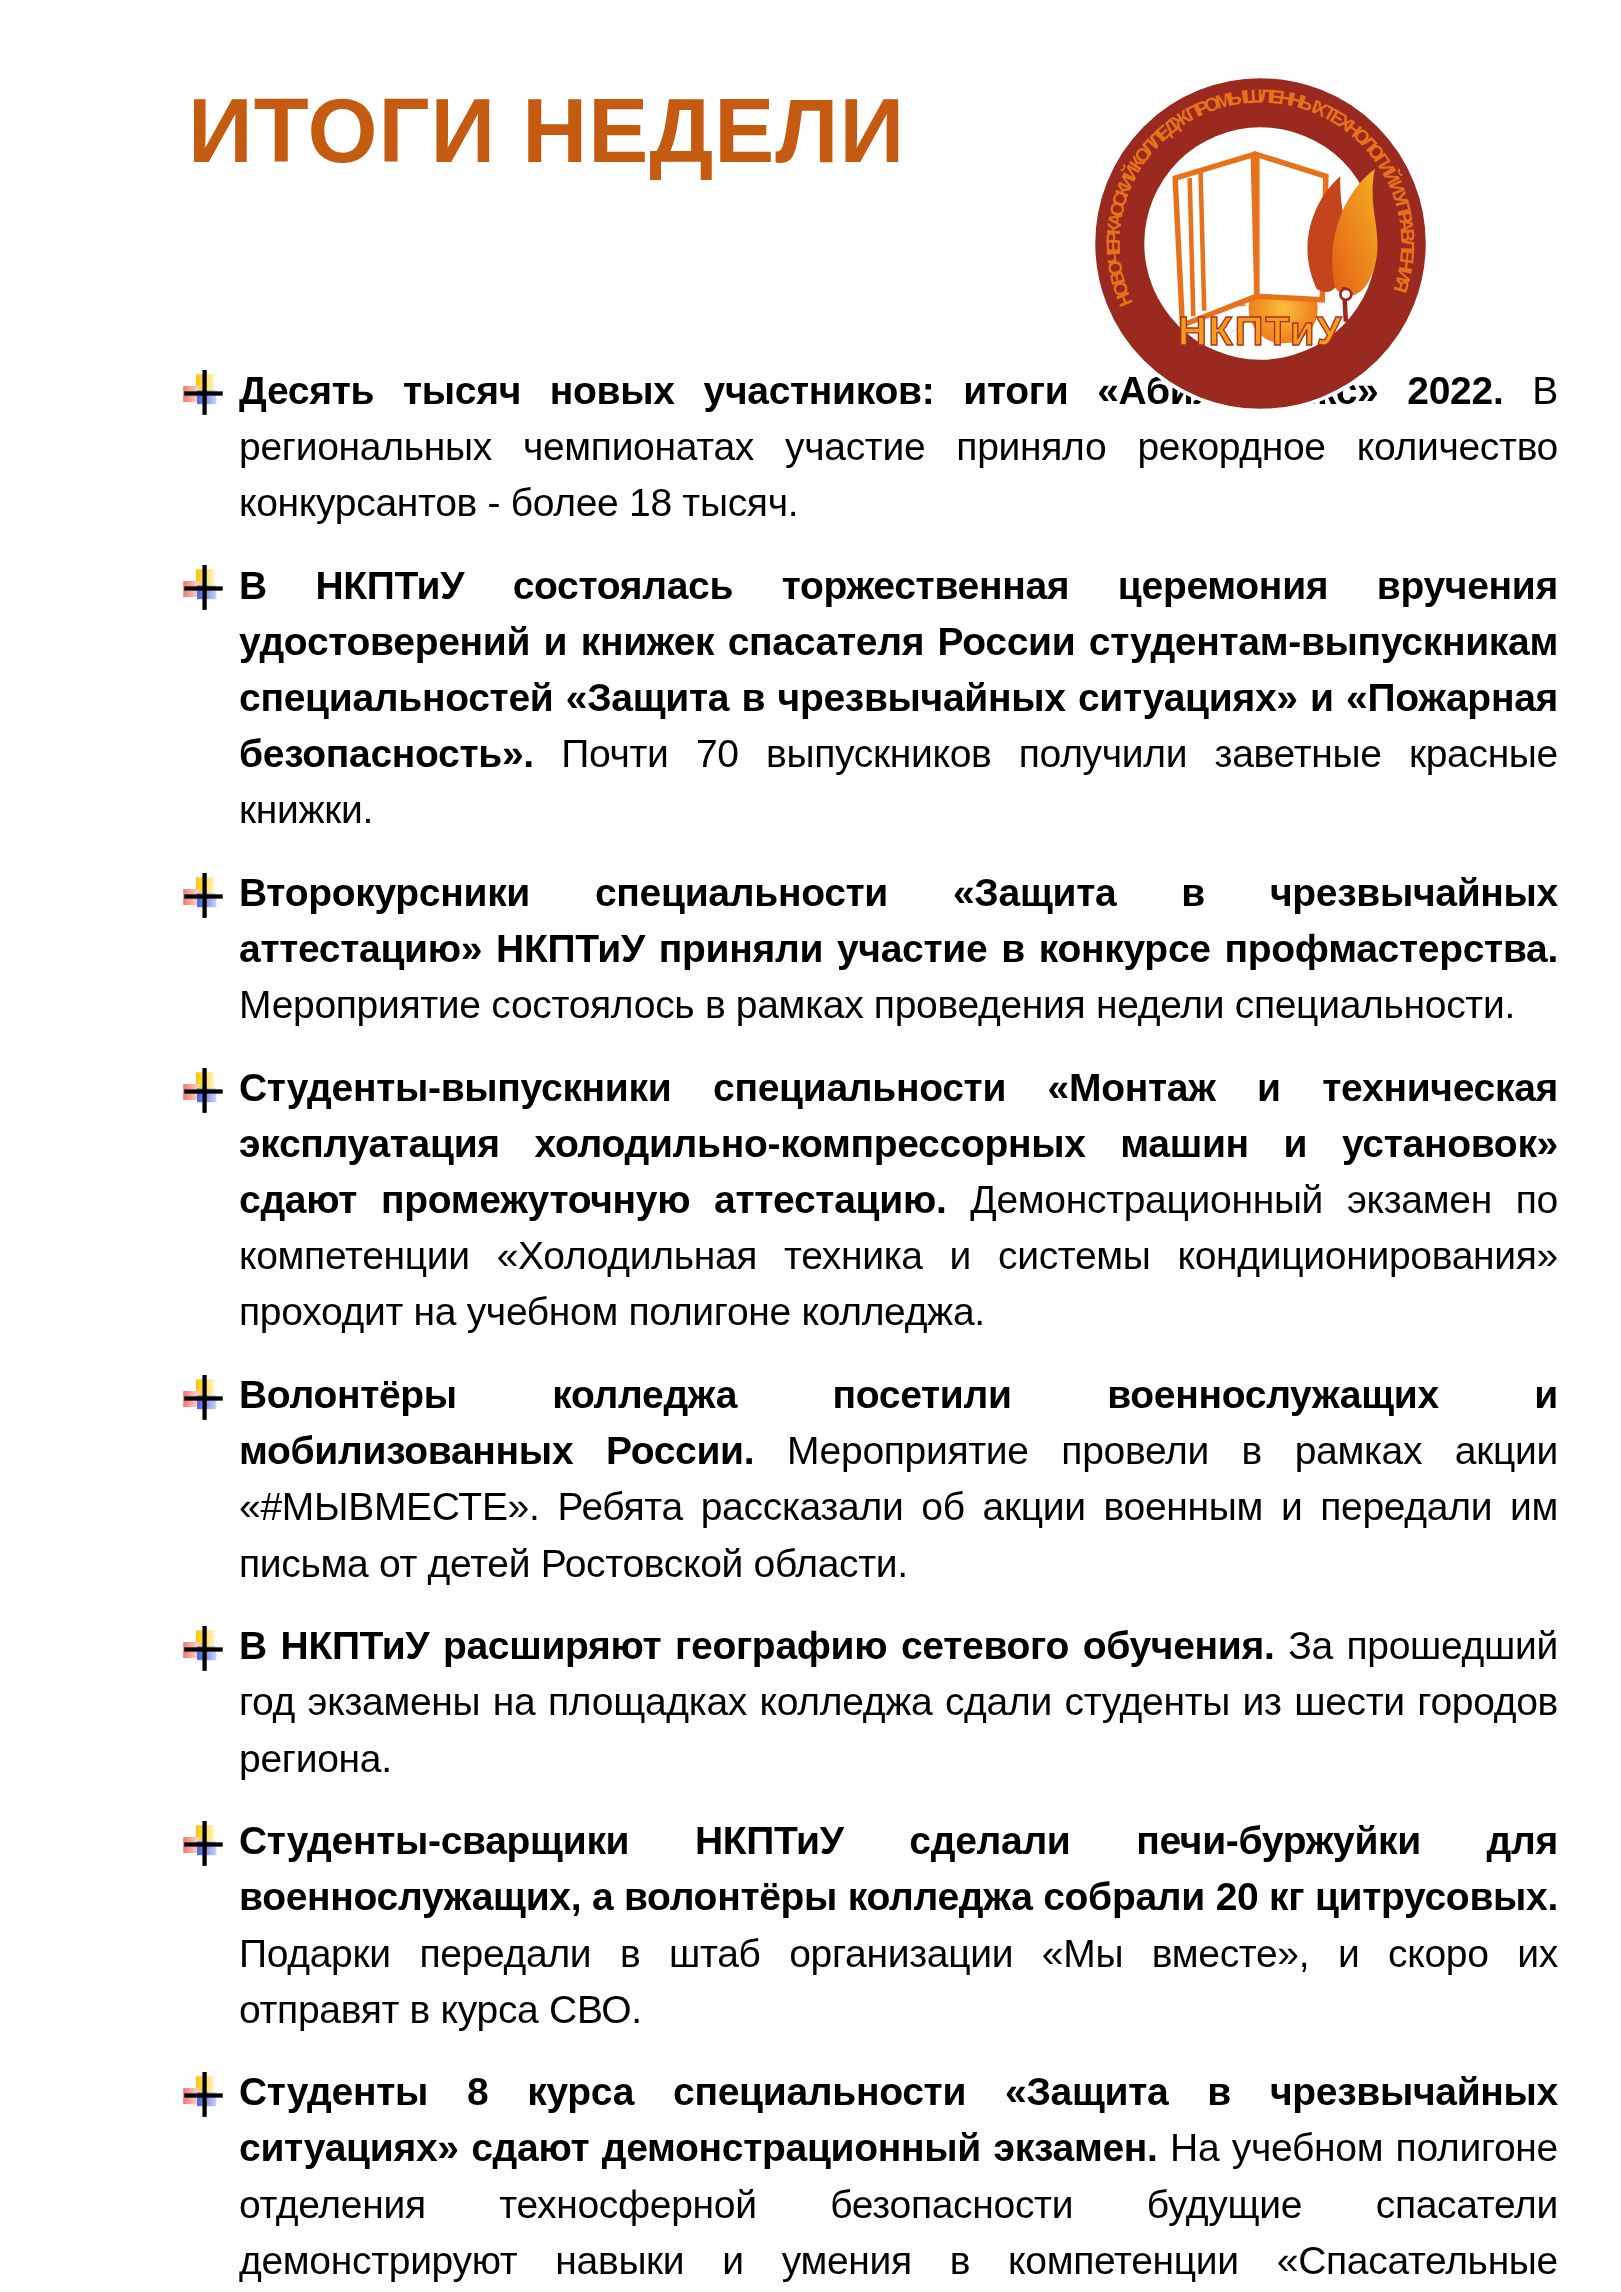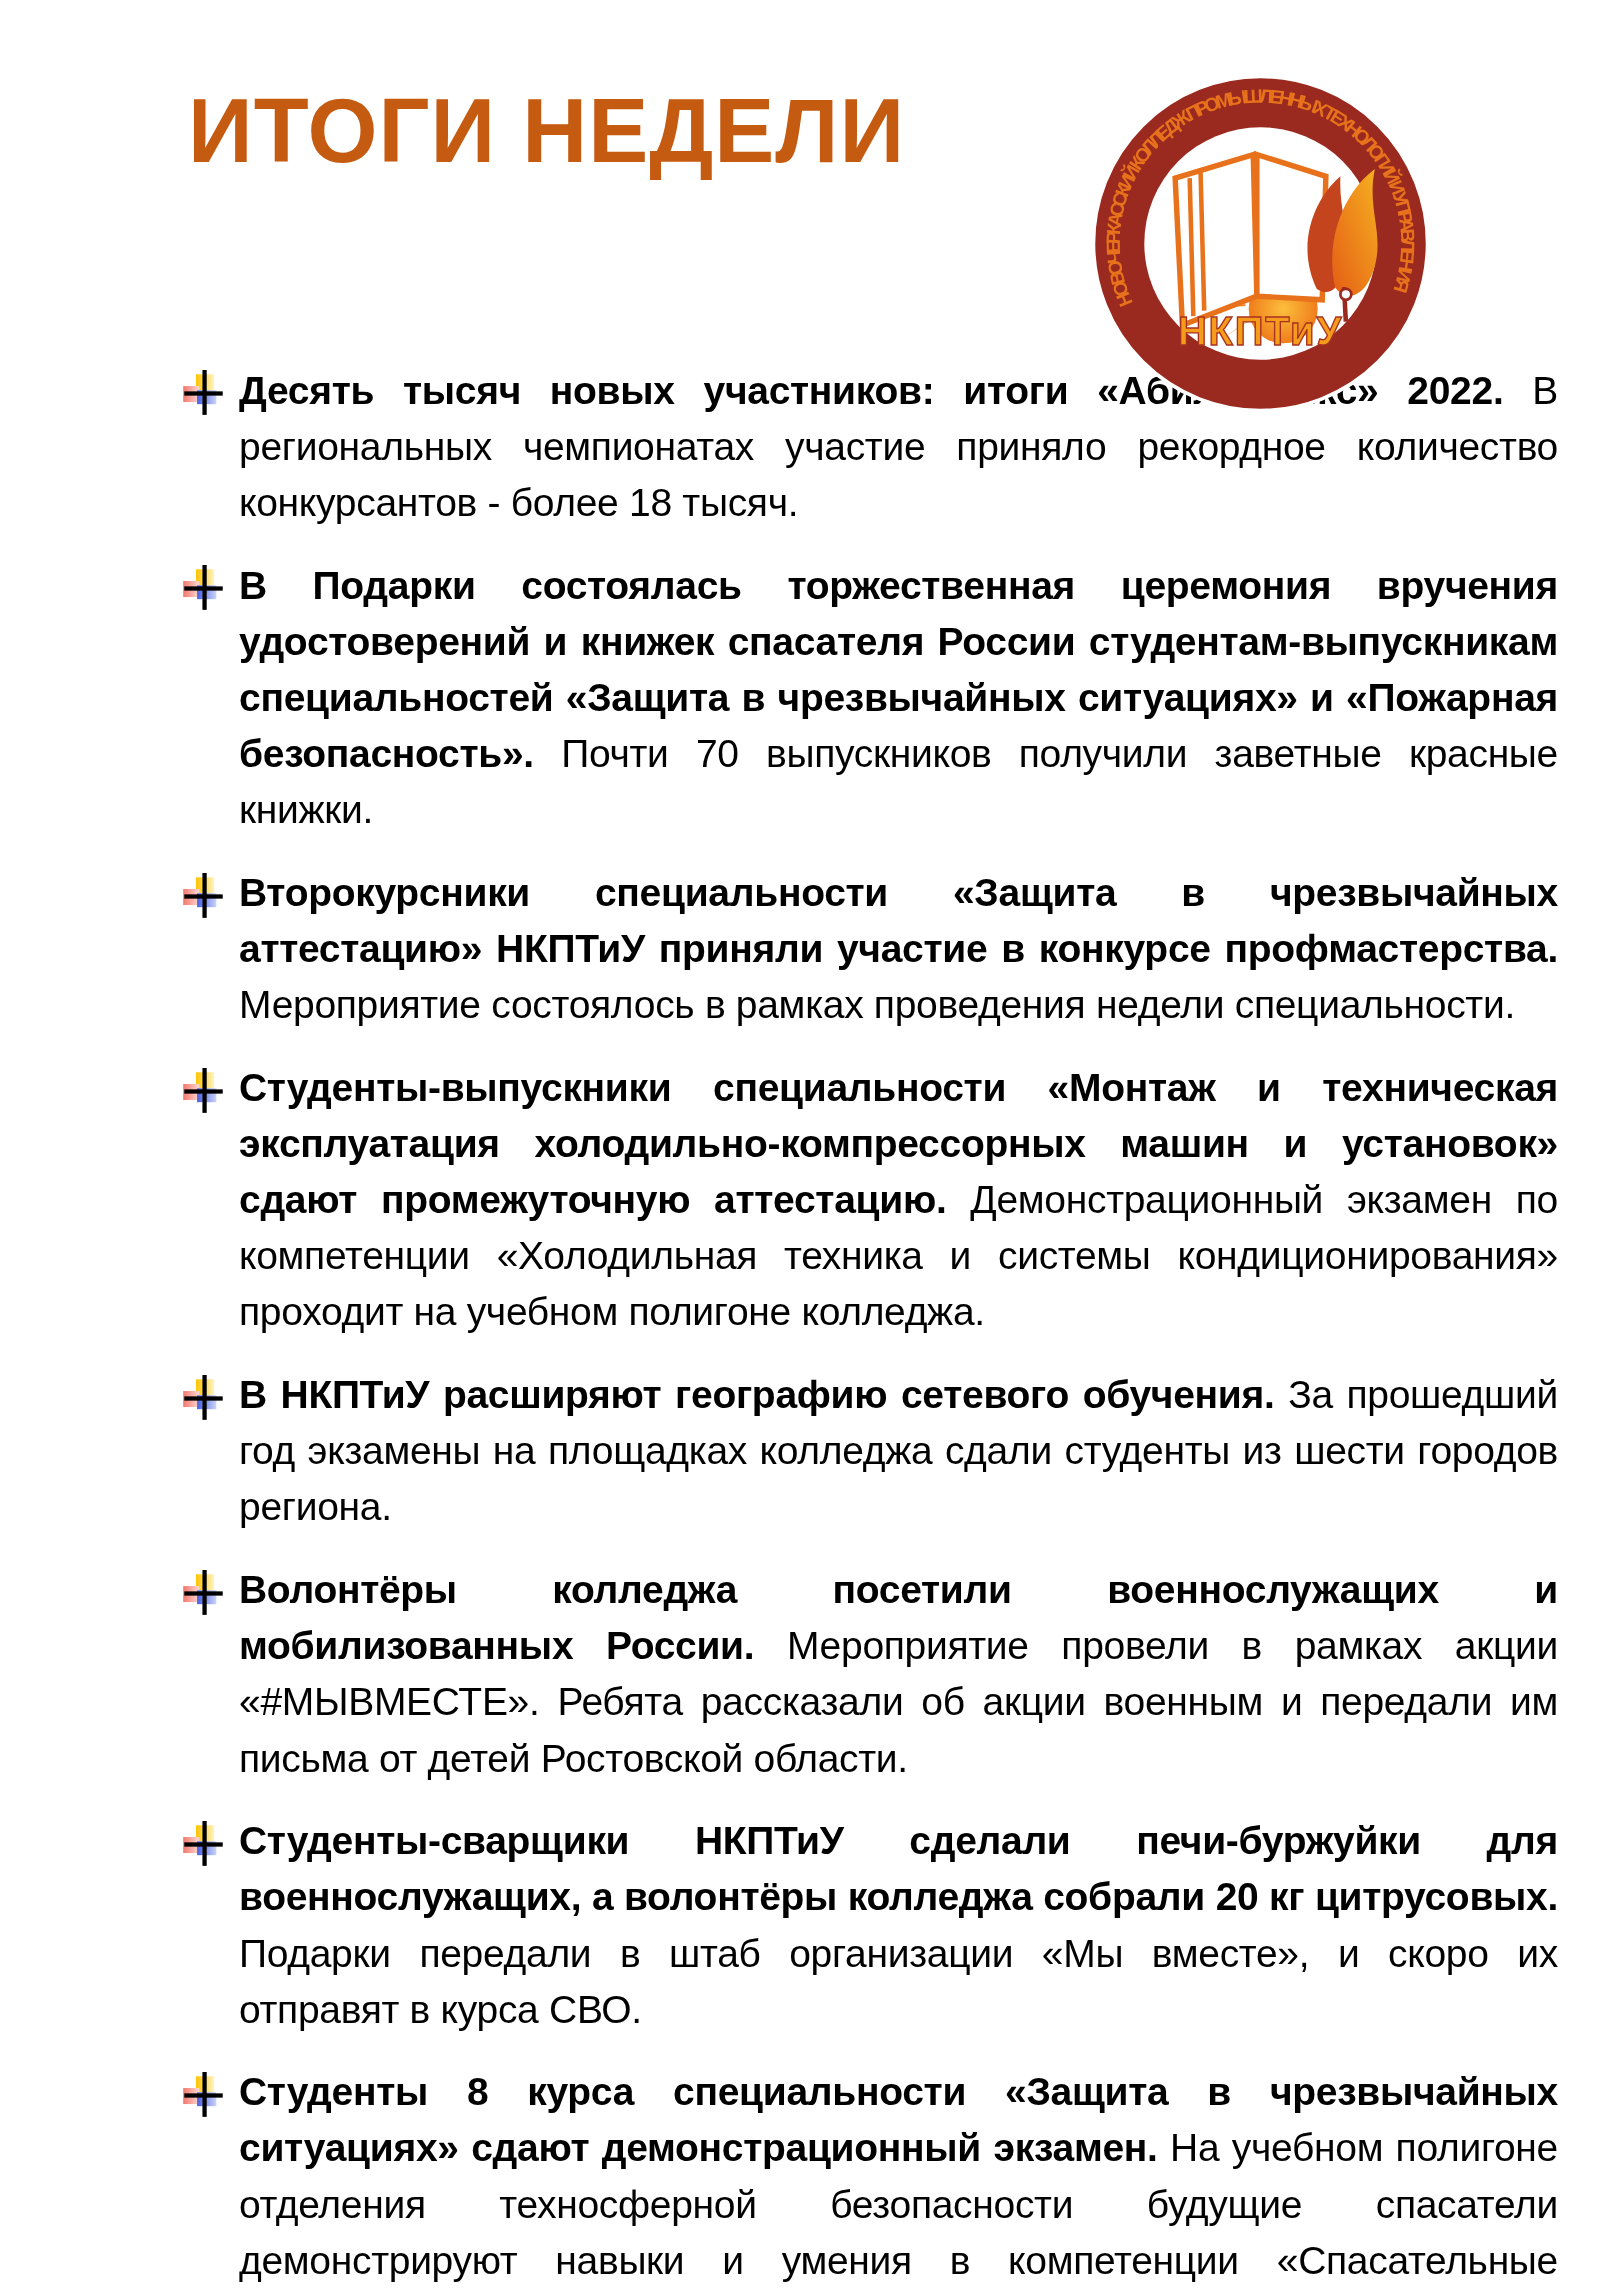--- a/index.html
+++ b/index.html
@@ -171,21 +171,21 @@
                 <stop offset="1" stop-color="#C9D3F8"></stop>
               </linearGradient>
             </defs>
             <rect x="13" y="4" width="17" height="15" fill="url(#gy)"></rect>
             <rect x="1" y="15" width="15" height="15" fill="url(#gr)"></rect>
             <rect x="14" y="19" width="18" height="13" fill="url(#gb)"></rect>
             <rect x="19" y="0" width="4" height="42" fill="#000"></rect>
             <rect x="2" y="20" width="36" height="4" fill="#000"></rect>
           </svg>
         </span>
-        <p><b>В Подарки состоялась торжественная церемония вручения удостоверений и книжек спасателя России студентам-выпускникам специальностей «Защита в чрезвычайных ситуациях» и «Пожарная безопасность».</b><span> Почти 70 выпускников получили заветные красные книжки.</span></p>
+        <p><b>В НКПТиУ состоялась торжественная церемония вручения удостоверений и книжек спасателя России студентам-выпускникам специальностей «Защита в чрезвычайных ситуациях» и «Пожарная безопасность».</b><span> Почти 70 выпускников получили заветные красные книжки.</span></p>
       </div>
 
       <div class="item">
         <span class="bullet">
           <svg viewBox="0 0 40 44" width="43" height="47">
             <defs>
               <linearGradient id="gy" x1="0" y1="0" x2="1" y2="0">
                 <stop offset="0" stop-color="#FFC400"></stop>
                 <stop offset="1" stop-color="#FFF3C0"></stop>
               </linearGradient>
@@ -252,20 +252,47 @@
                 <stop offset="1" stop-color="#C9D3F8"></stop>
               </linearGradient>
             </defs>
             <rect x="13" y="4" width="17" height="15" fill="url(#gy)"></rect>
             <rect x="1" y="15" width="15" height="15" fill="url(#gr)"></rect>
             <rect x="14" y="19" width="18" height="13" fill="url(#gb)"></rect>
             <rect x="19" y="0" width="4" height="42" fill="#000"></rect>
             <rect x="2" y="20" width="36" height="4" fill="#000"></rect>
           </svg>
         </span>
+        <p><b>Волонтёры колледжа посетили военнослужащих и мобилизованных России.</b><span> Мероприятие провели в рамках акции «#МЫВМЕСТЕ». Ребята рассказали об акции военным и передали им письма от детей Ростовской области.</span></p>
+      </div>
+
+      <div class="item">
+        <span class="bullet">
+          <svg viewBox="0 0 40 44" width="43" height="47">
+            <defs>
+              <linearGradient id="gy" x1="0" y1="0" x2="1" y2="0">
+                <stop offset="0" stop-color="#FFC400"></stop>
+                <stop offset="1" stop-color="#FFF3C0"></stop>
+              </linearGradient>
+              <linearGradient id="gr" x1="0" y1="0" x2="1" y2="0">
+                <stop offset="0" stop-color="#F4766B"></stop>
+                <stop offset="1" stop-color="#FCD9D4"></stop>
+              </linearGradient>
+              <linearGradient id="gb" x1="0" y1="0" x2="1" y2="0">
+                <stop offset="0" stop-color="#4A5FE0"></stop>
+                <stop offset="1" stop-color="#C9D3F8"></stop>
+              </linearGradient>
+            </defs>
+            <rect x="13" y="4" width="17" height="15" fill="url(#gy)"></rect>
+            <rect x="1" y="15" width="15" height="15" fill="url(#gr)"></rect>
+            <rect x="14" y="19" width="18" height="13" fill="url(#gb)"></rect>
+            <rect x="19" y="0" width="4" height="42" fill="#000"></rect>
+            <rect x="2" y="20" width="36" height="4" fill="#000"></rect>
+          </svg>
+        </span>
         <p><b>В НКПТиУ расширяют географию сетевого обучения.</b><span> За прошедший год экзамены на площадках колледжа сдали студенты из шести городов региона.</span></p>
       </div>
 
       <div class="item">
         <span class="bullet">
           <svg viewBox="0 0 40 44" width="43" height="47">
             <defs>
               <linearGradient id="gy" x1="0" y1="0" x2="1" y2="0">
                 <stop offset="0" stop-color="#FFC400"></stop>
                 <stop offset="1" stop-color="#FFF3C0"></stop>
@@ -279,47 +306,20 @@
                 <stop offset="1" stop-color="#C9D3F8"></stop>
               </linearGradient>
             </defs>
             <rect x="13" y="4" width="17" height="15" fill="url(#gy)"></rect>
             <rect x="1" y="15" width="15" height="15" fill="url(#gr)"></rect>
             <rect x="14" y="19" width="18" height="13" fill="url(#gb)"></rect>
             <rect x="19" y="0" width="4" height="42" fill="#000"></rect>
             <rect x="2" y="20" width="36" height="4" fill="#000"></rect>
           </svg>
         </span>
-        <p><b>Волонтёры колледжа посетили военнослужащих и мобилизованных России.</b><span> Мероприятие провели в рамках акции «#МЫВМЕСТЕ». Ребята рассказали об акции военным и передали им письма от детей Ростовской области.</span></p>
-      </div>
-
-      <div class="item">
-        <span class="bullet">
-          <svg viewBox="0 0 40 44" width="43" height="47">
-            <defs>
-              <linearGradient id="gy" x1="0" y1="0" x2="1" y2="0">
-                <stop offset="0" stop-color="#FFC400"></stop>
-                <stop offset="1" stop-color="#FFF3C0"></stop>
-              </linearGradient>
-              <linearGradient id="gr" x1="0" y1="0" x2="1" y2="0">
-                <stop offset="0" stop-color="#F4766B"></stop>
-                <stop offset="1" stop-color="#FCD9D4"></stop>
-              </linearGradient>
-              <linearGradient id="gb" x1="0" y1="0" x2="1" y2="0">
-                <stop offset="0" stop-color="#4A5FE0"></stop>
-                <stop offset="1" stop-color="#C9D3F8"></stop>
-              </linearGradient>
-            </defs>
-            <rect x="13" y="4" width="17" height="15" fill="url(#gy)"></rect>
-            <rect x="1" y="15" width="15" height="15" fill="url(#gr)"></rect>
-            <rect x="14" y="19" width="18" height="13" fill="url(#gb)"></rect>
-            <rect x="19" y="0" width="4" height="42" fill="#000"></rect>
-            <rect x="2" y="20" width="36" height="4" fill="#000"></rect>
-          </svg>
-        </span>
         <p><b>Студенты-сварщики НКПТиУ сделали печи-буржуйки для военнослужащих, а волонтёры колледжа собрали 20 кг цитрусовых.</b><span> Подарки передали в штаб организации «Мы вместе», и скоро их отправят в курса СВО.</span></p>
       </div>
 
       <div class="item">
         <span class="bullet">
           <svg viewBox="0 0 40 44" width="43" height="47">
             <defs>
               <linearGradient id="gy" x1="0" y1="0" x2="1" y2="0">
                 <stop offset="0" stop-color="#FFC400"></stop>
                 <stop offset="1" stop-color="#FFF3C0"></stop>

